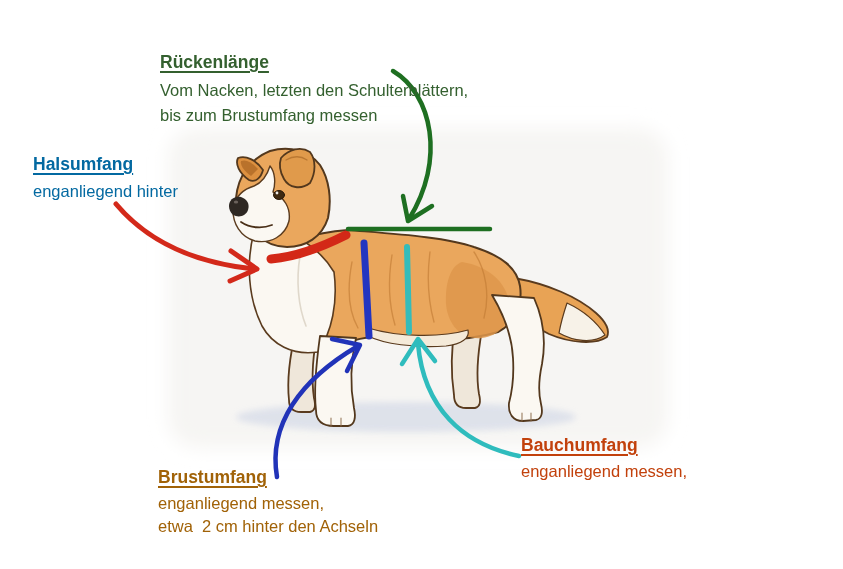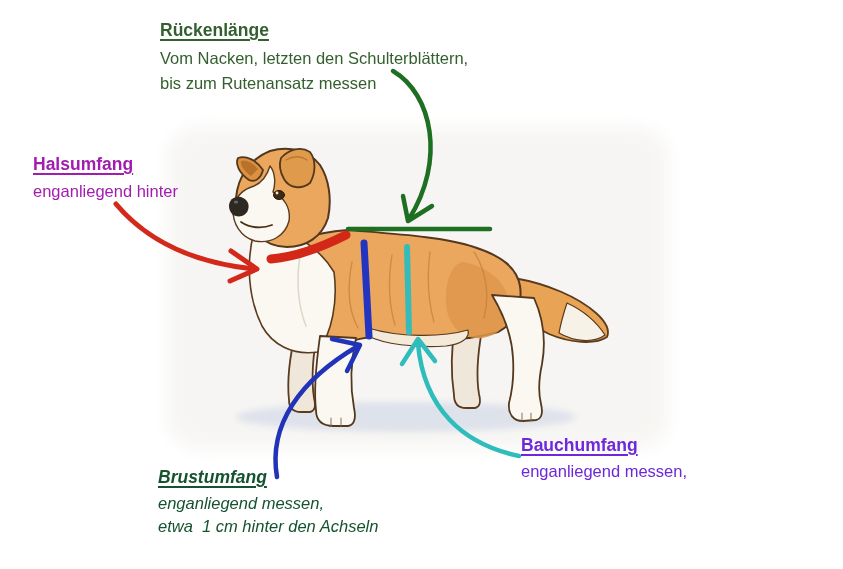--- a/index.html
+++ b/index.html
@@ -9,24 +9,24 @@
     font-family:"Liberation Sans", sans-serif;
   }
   .stage svg{position:absolute;left:0;top:0;}
   .note{position:absolute;line-height:23px;font-size:16.5px;}
   .note .title{
     font-weight:700;font-size:17.5px;
     text-decoration:underline;text-decoration-thickness:2px;text-underline-offset:3px;
     display:inline-block;margin-bottom:3px;
   }
   .note .body-line{white-space:pre-wrap;}
-  .note-green{color:#34602f;line-height:25px;}
-  .note-red{color:#a21caf;line-height:24px;}
-  .note-blue{color:#14532d;font-style:italic;}
-  .note-teal{color:#6d28d9;}
+  .note-green{color:#34602f;line-height:25px;margin-top:32px;}
+  .note-red{color:#0369a1;line-height:24px;}
+  .note-blue{color:#a16207;}
+  .note-teal{color:#c2410c;}
 </style>
 </head>
 <body>
 
 <div class="stage">
 
   <svg width="843" height="569" viewBox="0 0 843 569">
     <defs>
       <filter id="soft" x="-20%" y="-20%" width="140%" height="140%">
           <feGaussianBlur stdDeviation="9"></feGaussianBlur>
@@ -112,32 +112,32 @@
       <g stroke="#2fbcbd" stroke-width="4.5">
         <path d="M 519 456 C 462 444 424 408 418 344"></path>
         <path d="M 402 364 L 418 339 L 435 361"></path>
       </g>
     </g>
   </svg>
 
   <div class="note note-green" style="left:160px;top:18px;">
     <span class="title">Rückenlänge</span>
     <div class="body-line">Vom Nacken, letzten den Schulterblättern,</div>
-    <div class="body-line">bis zum Rutenansatz messen</div>
+    <div class="body-line">bis zum Brustumfang messen</div>
   </div>
 
   <div class="note note-red" style="left:33px;top:152px;">
     <span class="title">Halsumfang</span>
     <div class="body-line">enganliegend hinter</div>
   </div>
 
   <div class="note note-blue" style="left:158px;top:466px;">
     <span class="title">Brustumfang</span>
     <div class="body-line">enganliegend messen,</div>
-    <div class="body-line">etwa  1 cm hinter den Achseln</div>
+    <div class="body-line">etwa  2 cm hinter den Achseln</div>
   </div>
 
   <div class="note note-teal" style="left:521px;top:434px;">
     <span class="title">Bauchumfang</span>
     <div class="body-line">enganliegend messen,</div>
   </div>
 
 </div>
 
 </body></html>

